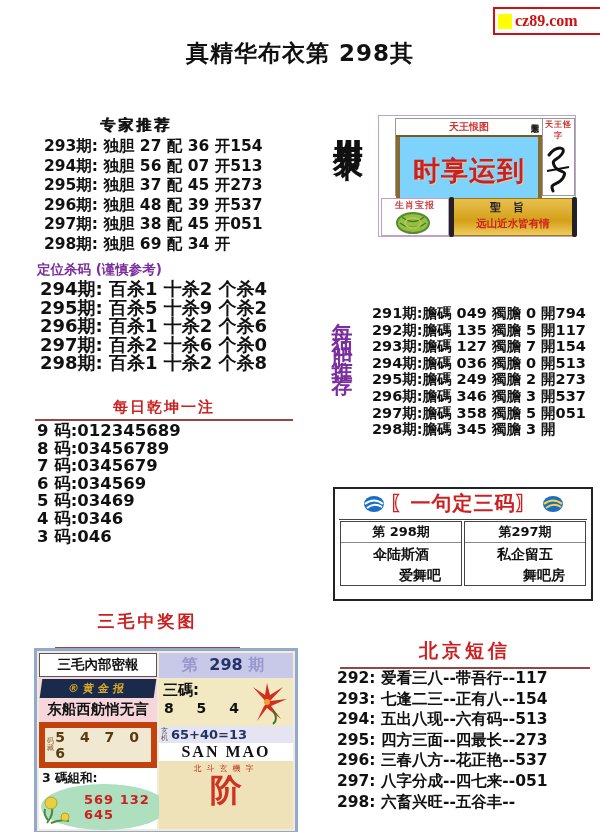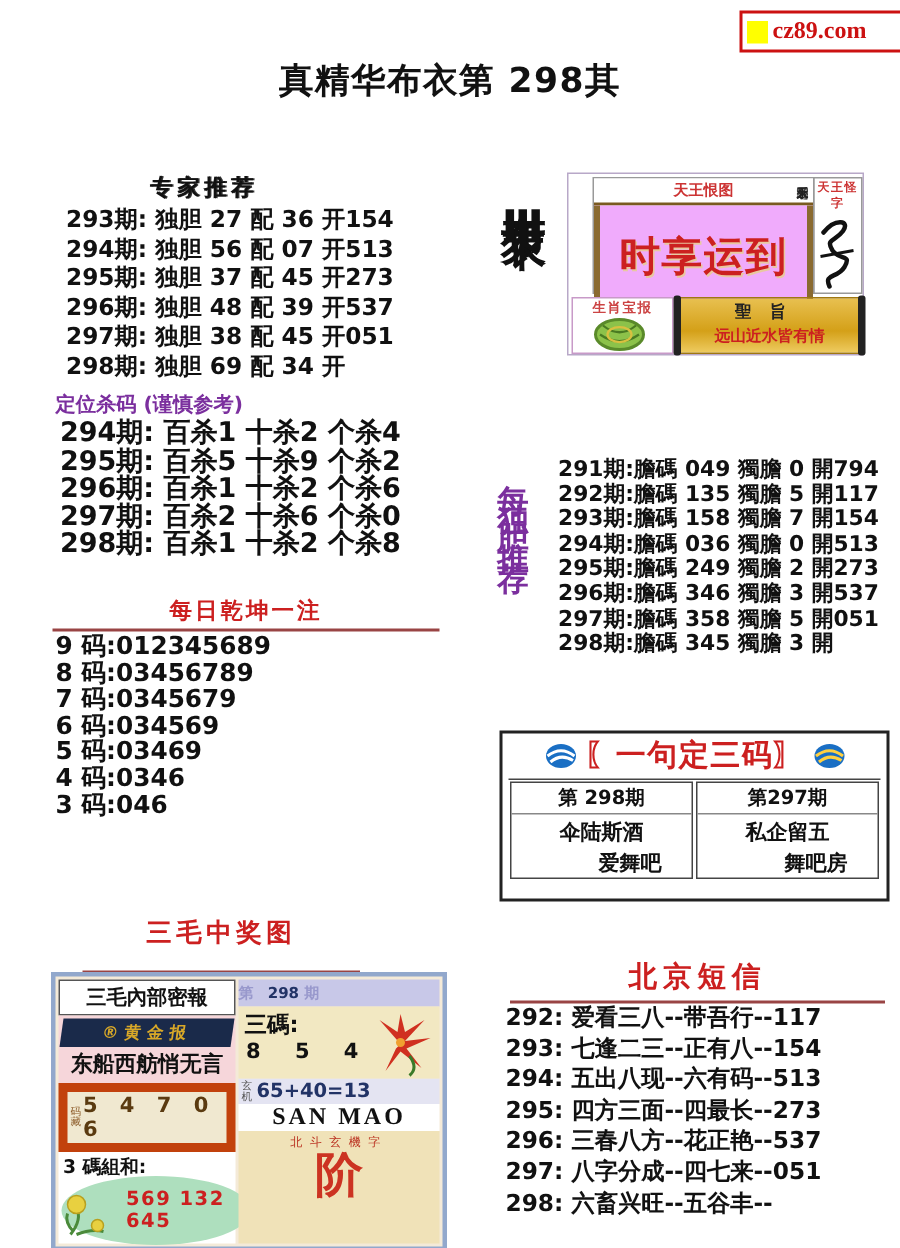--- a/index.html
+++ b/index.html
@@ -26,21 +26,21 @@
   #daily-head{text-align:center;color:#cc2020;font-size:15px;font-weight:bold;letter-spacing:2px;}
   #daily-rows{top:422px;left:37px;font-size:16.5px;font-weight:bold;line-height:17.6px;}
   
   #buyi-vert{top:118px;left:322px;writing-mode:vertical-rl;text-orientation:upright;
              font-size:30px;font-weight:bold;letter-spacing:4px;line-height:52px;}
   
   #art{top:115px;left:378px;width:196px;height:120px;border:1px solid #b8a8c8;background:#fff;}
   #art-left{position:absolute;left:16px;top:2px;width:146px;height:76px;border:1px solid #999;}
   #art-head{height:16px;background:#fff;border-bottom:2px solid #7a5a20;display:flex;align-items:center;justify-content:space-around;
             color:#cc3333;font-size:10px;font-weight:bold;}
-  #art-banner{height:68px;background:#f0abfc;display:flex;align-items:center;justify-content:center;
+  #art-banner{height:68px;background:#7dd3fc;display:flex;align-items:center;justify-content:center;
               border-left:4px solid #8a6a30;border-right:4px solid #8a6a30;}
   #art-banner span{color:#cc2020;font-size:27px;font-weight:bold;letter-spacing:1px;text-shadow:1px 1px 0 #e8c8a0;}
   #art-side{position:absolute;left:150px;top:2px;height:78px;width:11px;writing-mode:vertical-rl;text-orientation:upright;
             font-size:8px;color:#222;line-height:11px;}
   #art-guai{position:absolute;left:163px;top:2px;width:31px;height:76px;border:1px solid #999;}
   #art-guai .t{color:#cc3333;font-size:8px;font-weight:bold;text-align:center;letter-spacing:1px;}
   #art-melonbox{position:absolute;left:2px;top:82px;width:66px;height:36px;border:1px solid #c89ac8;background:#fff;}
   #art-melonbox .t{color:#cc4444;font-size:9px;font-weight:bold;text-align:center;letter-spacing:1px;}
   #art-scroll{position:absolute;left:72px;top:82px;width:122px;height:36px;
               background:linear-gradient(180deg,#e8c050,#d4a018 60%,#eecb60);border:1px solid #a07810;}
@@ -80,21 +80,21 @@
              text-align:center;letter-spacing:4px;padding:2px 0;}
   #sm-poem{background:#f6d6da;font-size:14.5px;font-weight:bold;text-align:center;padding:2px 0 3px 0;}
   #sm-codestrip{background:#f0e8d0;border:6px solid #c2410c;display:flex;align-items:center;padding:1px 2px;}
   #sm-codestrip .pre{font-size:7px;color:#885522;width:10px;line-height:7px;}
   #sm-codestrip .digits{color:#5a3a10;font-size:14px;font-weight:bold;letter-spacing:5px;}
   #sm-zuhe{background:#fff;flex:1;position:relative;}
   #sm-zuhe .lbl{font-size:12.5px;font-weight:bold;padding:2px 0 0 3px;}
   #sm-oval{position:absolute;left:2px;top:16px;width:126px;height:46px;background:#aedfbe;border-radius:50%;
            display:flex;align-items:center;justify-content:center;}
   #sm-oval span{color:#cc2020;font-size:13px;font-weight:bold;letter-spacing:1px;margin-left:43px;}
-  #sm-period{background:#c8c8e8;padding:2px 0;font-size:10px;font-weight:bold;}
+  #sm-period{background:#c8c8e8;text-align:center;padding:2px 0;font-size:16px;font-weight:bold;}
   #sm-period .ghost{color:#9898cc;letter-spacing:6px;}
   #sm-period .num{color:#223366;}
   #sm-sanma{background:#f2e8c2;position:relative;height:48px;}
   #sm-sanma .lbl{font-size:15px;font-weight:bold;padding:3px 0 0 4px;}
   #sm-sanma .nums{font-size:14px;font-weight:bold;letter-spacing:9px;padding-left:5px;}
   #sm-formula{background:#e4e4f2;display:flex;align-items:center;padding:1px 2px;}
   #sm-formula .pre{font-size:7px;color:#555;width:10px;line-height:7px;}
   #sm-formula .f{font-size:13px;font-weight:bold;color:#223366;}
   #sm-en{background:#fff;text-align:center;font-family:"Liberation Serif",serif;font-weight:bold;font-size:16px;letter-spacing:2px;}
   #sm-mystery{background:#f0e2b8;flex:1;position:relative;text-align:center;}
@@ -174,21 +174,21 @@
     <div id="art-scroll">
       <div id="scroll-title">聖旨</div>
       <div id="scroll-text">远山近水皆有情</div>
     </div>
   </div>
 
   <div class="abs" id="dandu-vert">每独胆推荐</div>
   <div class="abs" id="dandu-rows">
       <div class="row">291期:膽碼 049 獨膽 0 開794</div>
       <div class="row">292期:膽碼 135 獨膽 5 開117</div>
-      <div class="row">293期:膽碼 158 獨膽 7 開154</div>
+      <div class="row">293期:膽碼 127 獨膽 7 開154</div>
       <div class="row">294期:膽碼 036 獨膽 0 開513</div>
       <div class="row">295期:膽碼 249 獨膽 2 開273</div>
       <div class="row">296期:膽碼 346 獨膽 3 開537</div>
       <div class="row">297期:膽碼 358 獨膽 5 開051</div>
       <div class="row">298期:膽碼 345 獨膽 3 開</div>
     </div>
 
   <div class="abs" id="sent">
     <div id="sent-title">
       <svg width="22" height="18" viewBox="0 0 22 18">

